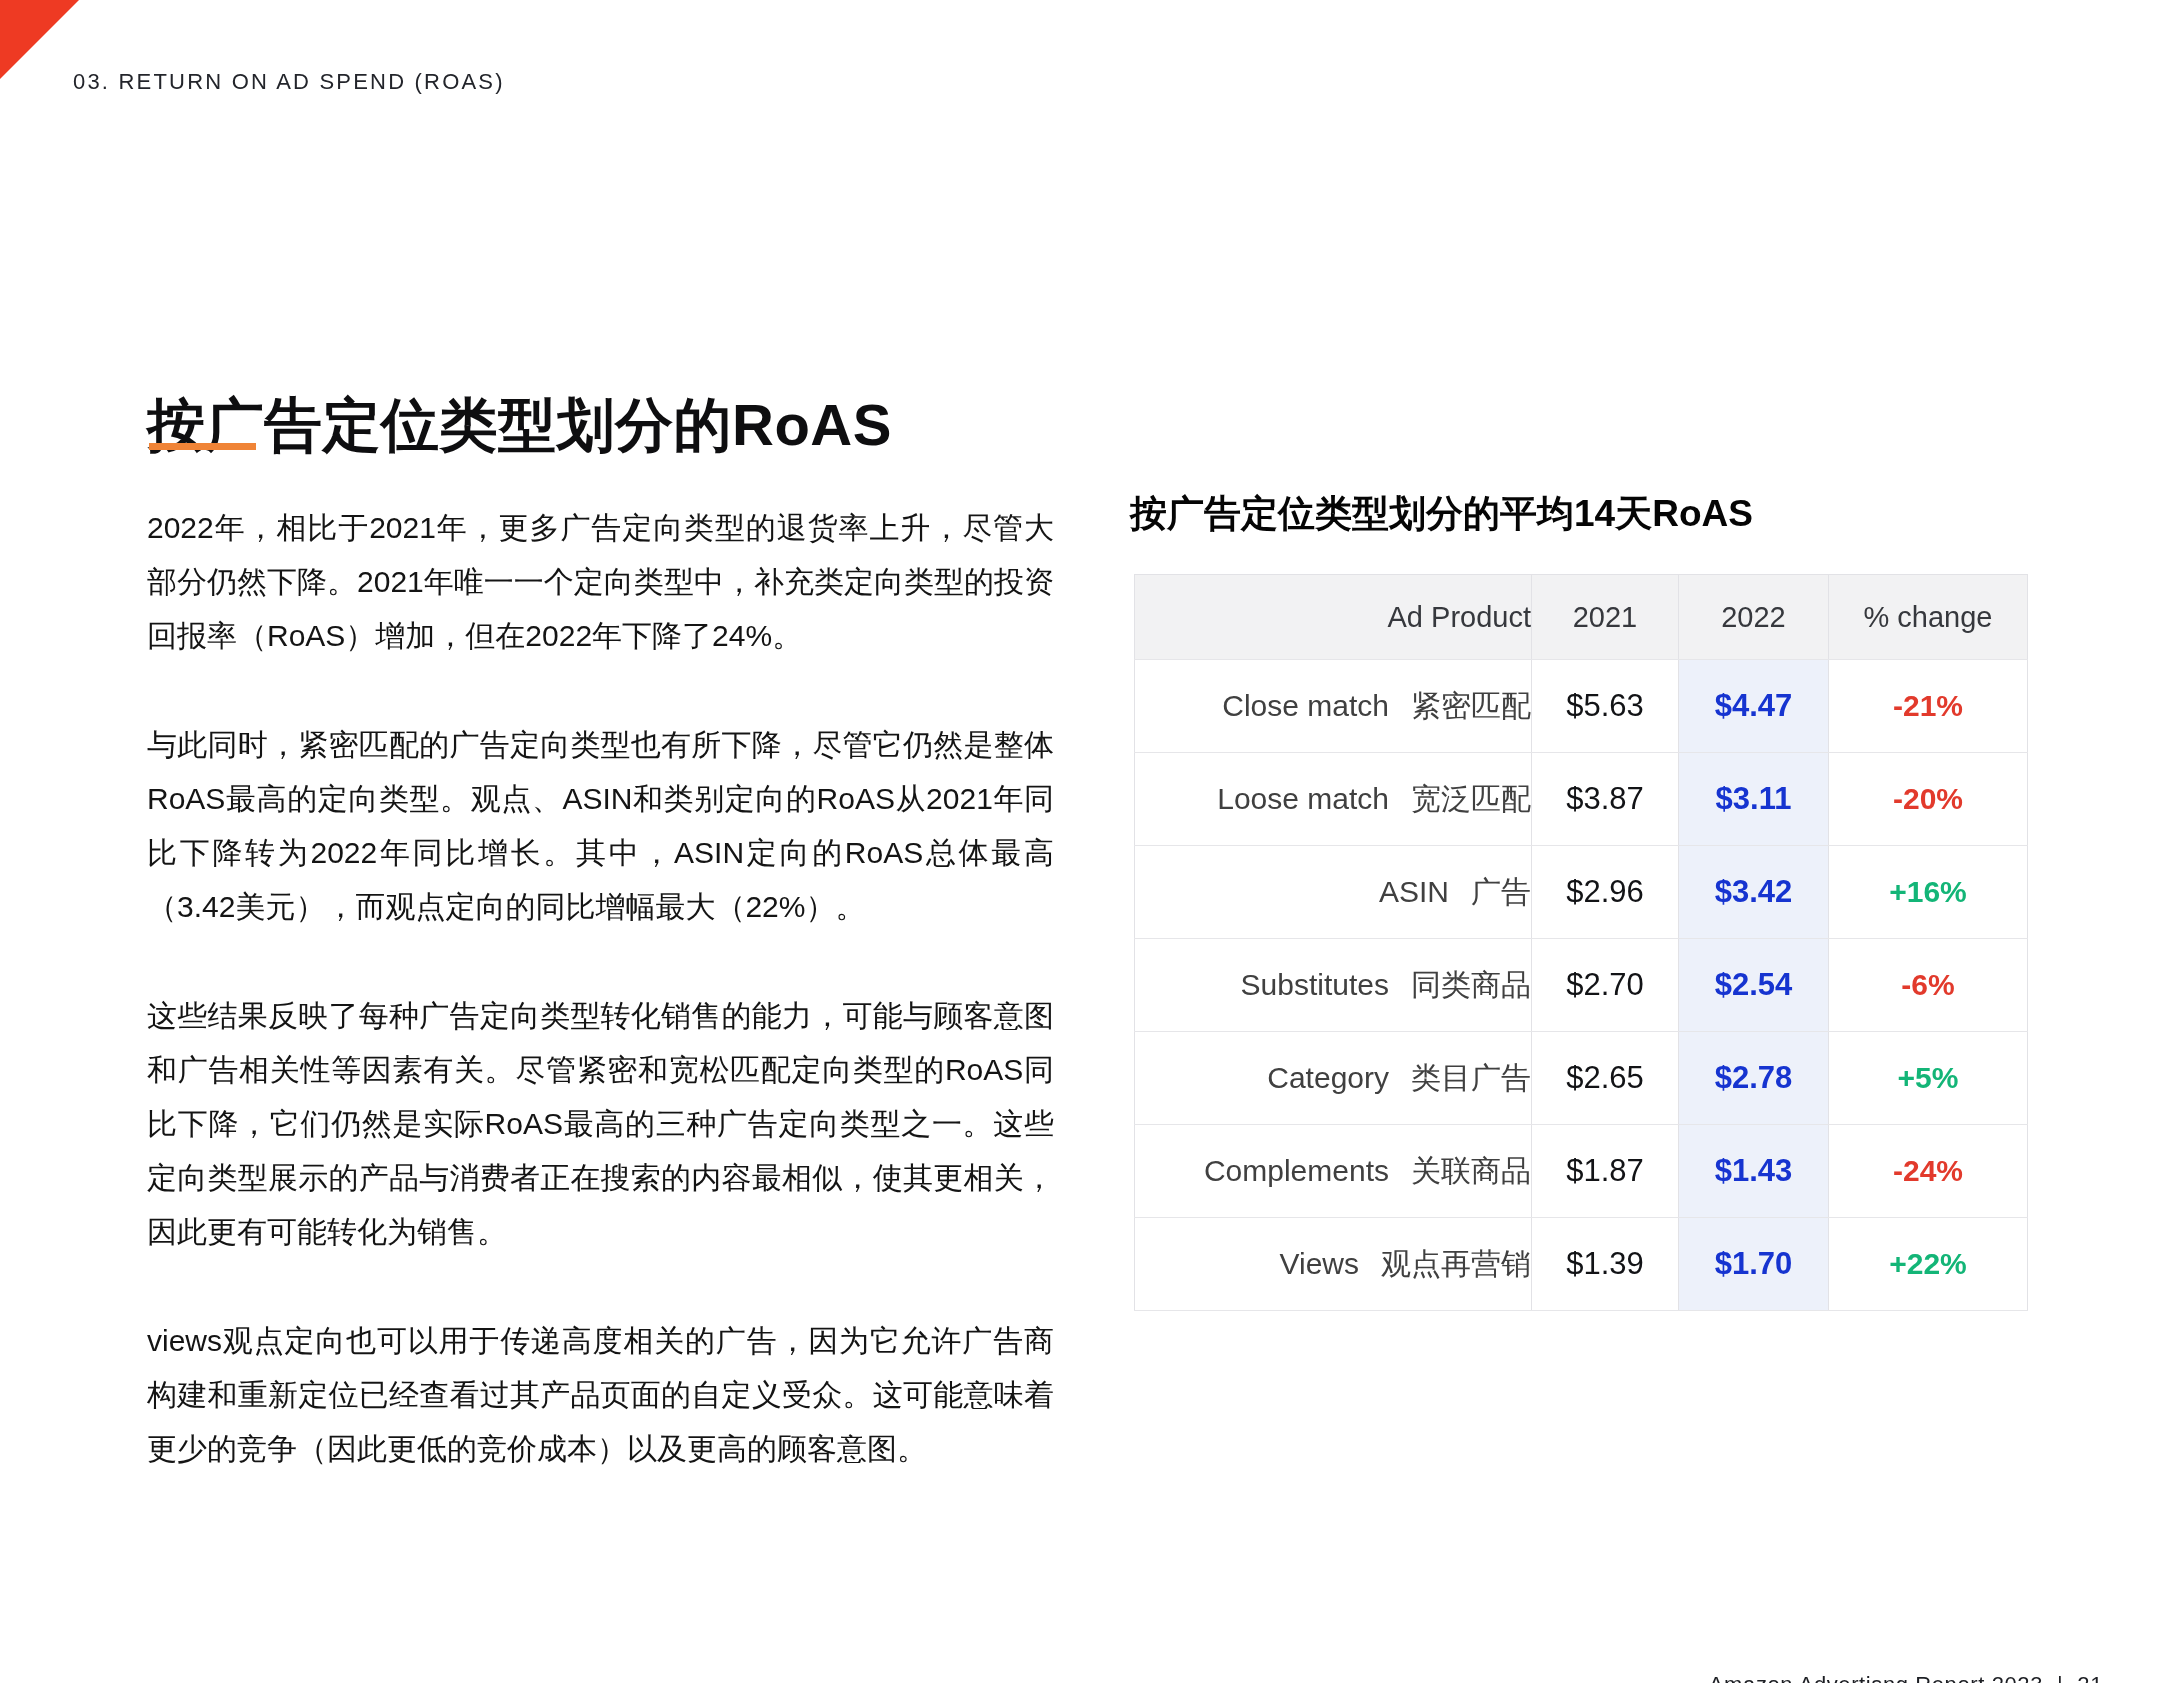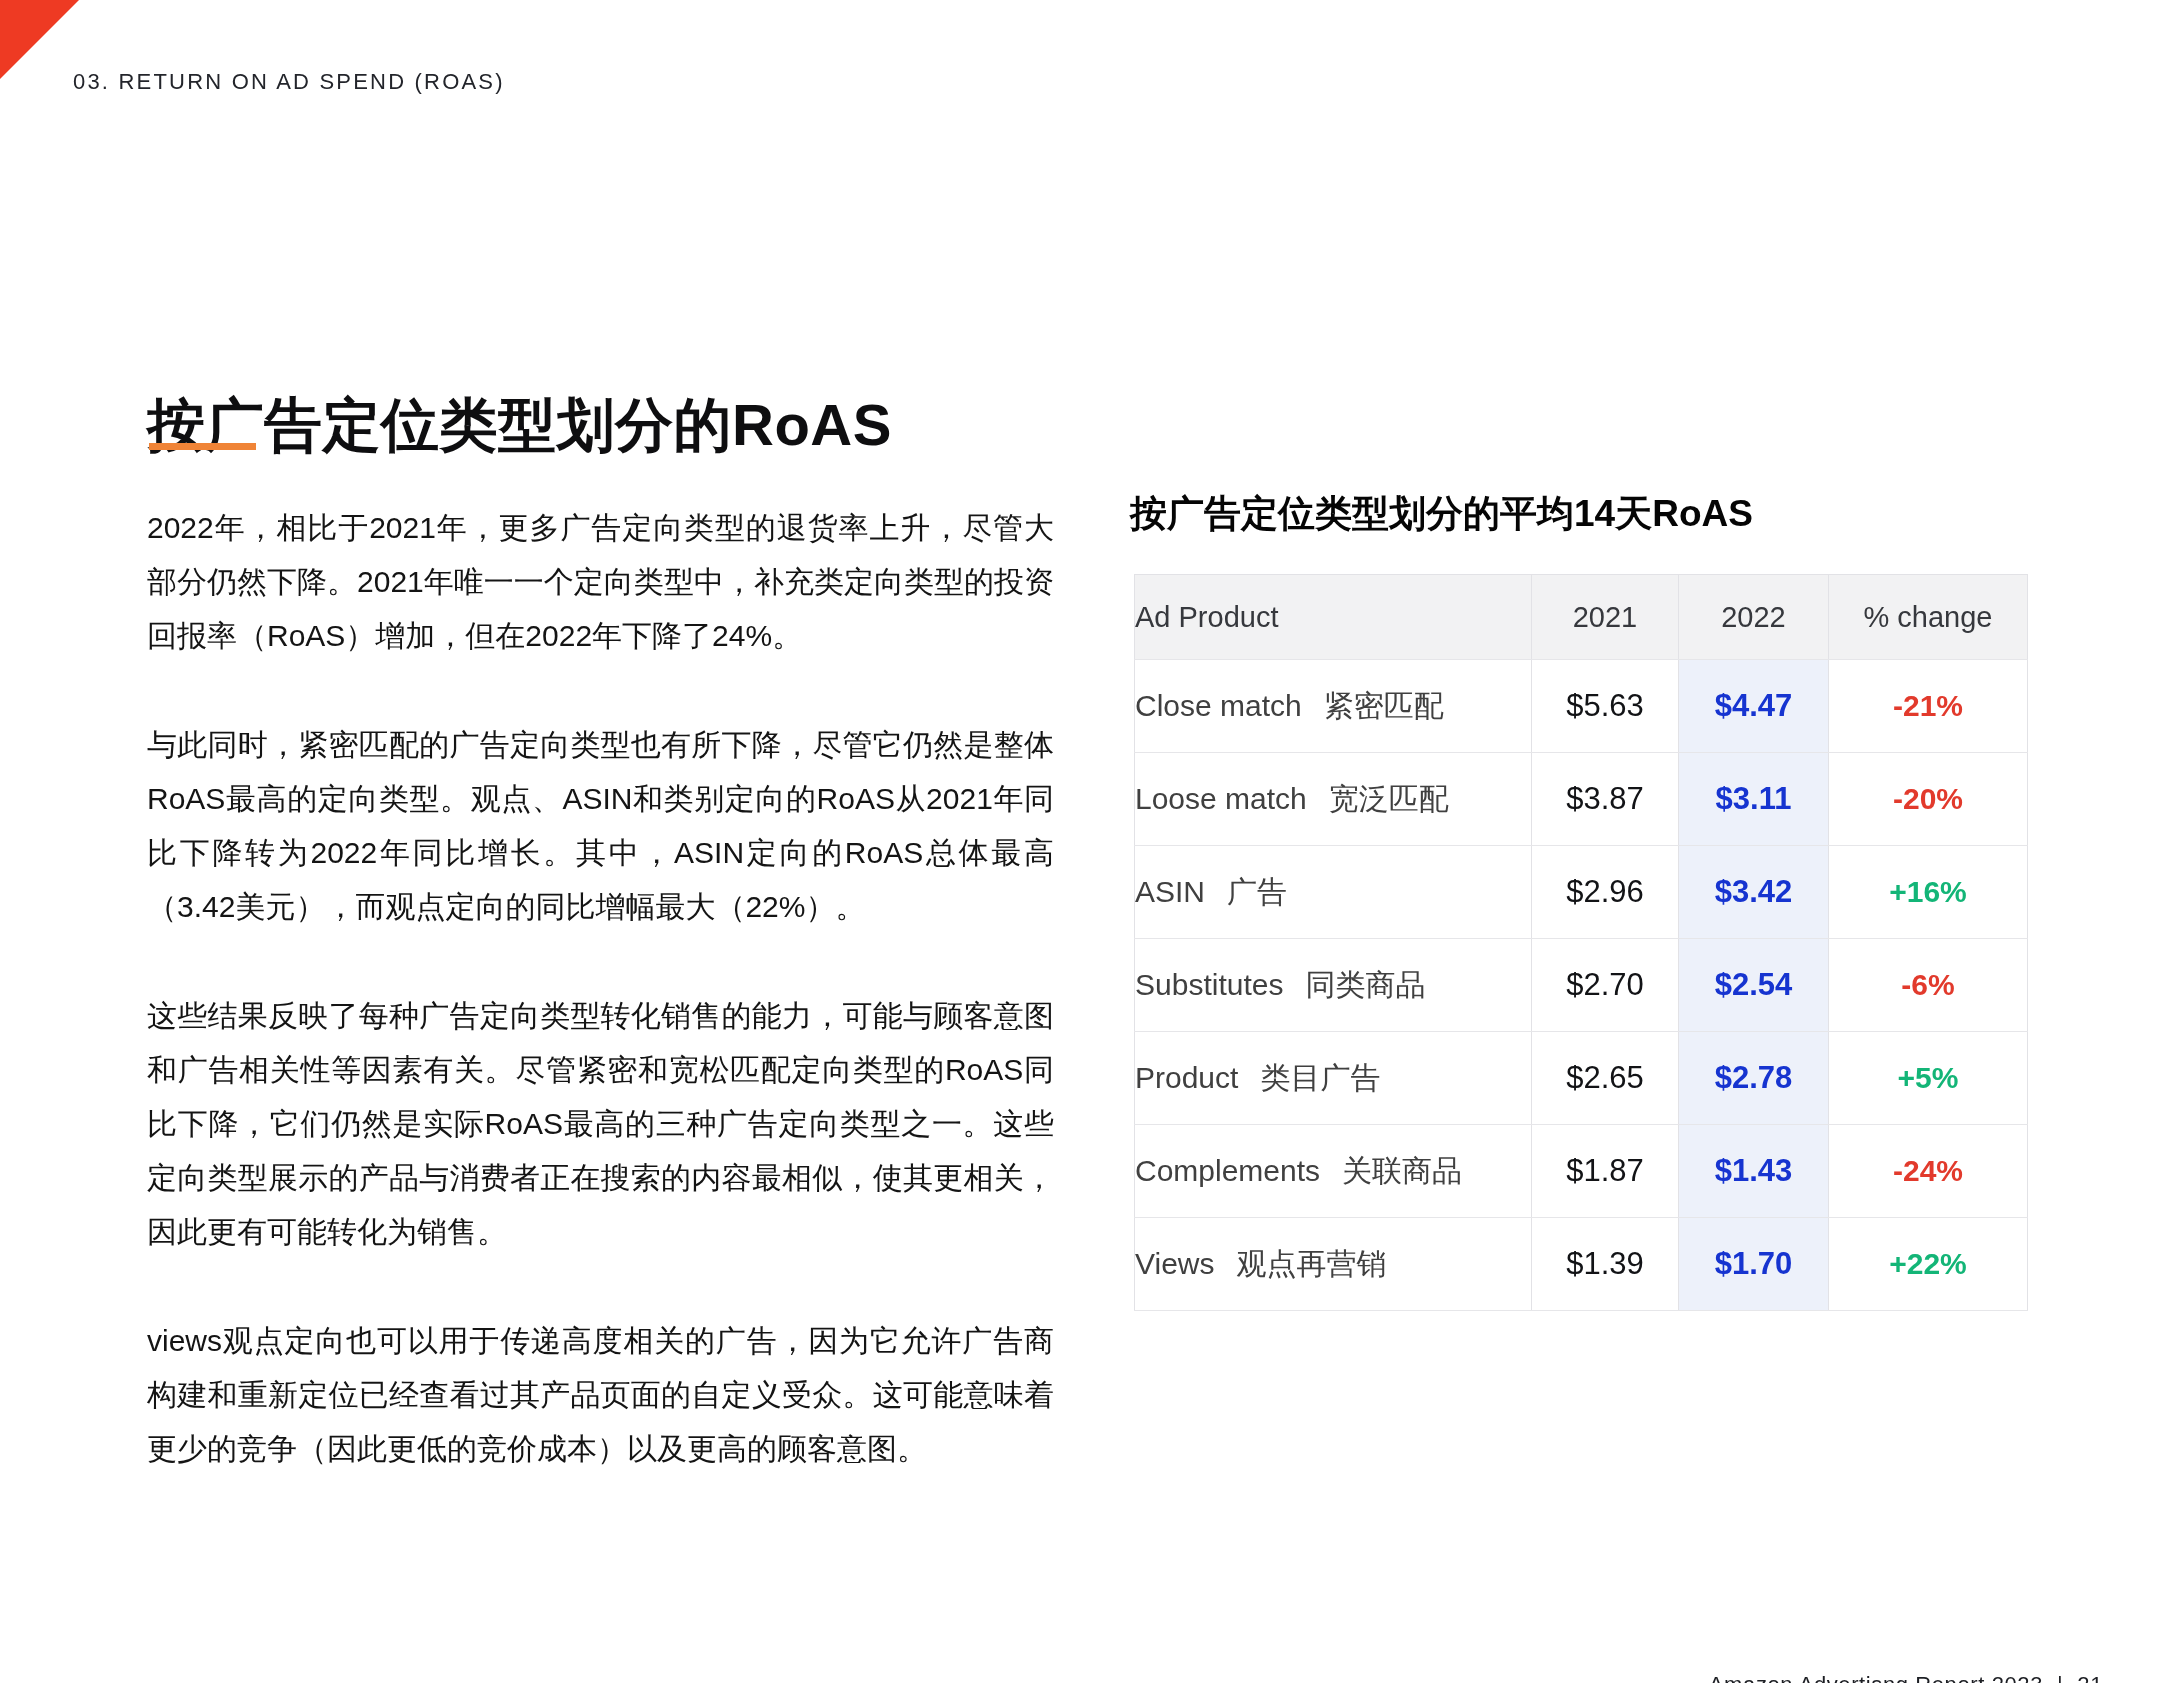--- a/index.html
+++ b/index.html
@@ -42,21 +42,21 @@
     border:1px solid #E2E2E6;
   }
   .roas-table th,.roas-table td{
     border-right:1px solid #E2E2E6;border-bottom:1px solid #E6E6E9;
     vertical-align:middle;padding:0;
   }
   .roas-table th{
     height:84px;background:#F2F2F3;font-weight:400;font-size:29px;color:#36383D;
   }
   .roas-table td{height:92px;}
-  .col-product{width:396px;text-align:left;padding-left:30px;}
+  .col-product{width:396px;text-align:right;padding-left:30px;}
   .col-2021{width:146px;text-align:center;margin-top:33px;}
   .col-2022{width:149px;text-align:center;}
   .col-change{width:198px;text-align:center;}
   td.col-product{font-size:30px;color:#404040;}
   td.col-product .zh{margin-left:22px;}
   td.col-2021{font-size:31px;color:#121316;}
   td.col-2022{font-size:31px;font-weight:700;color:#1634D0;background:#EDF1FA;margin-left:36px;}
   td.col-change{font-size:30px;font-weight:700;}
   td.col-change.neg{color:#E23A2C;}
   td.col-change.pos{color:#13B577;}
@@ -114,21 +114,21 @@
       <td class="col-2022">$3.42</td>
       <td class="col-change pos">+16%</td>
     </tr>
     <tr>
       <td class="col-product"><span class="en">Substitutes</span><span class="zh">同类商品</span></td>
       <td class="col-2021">$2.70</td>
       <td class="col-2022">$2.54</td>
       <td class="col-change neg">-6%</td>
     </tr>
     <tr>
-      <td class="col-product"><span class="en">Product</span><span class="zh">类目广告</span></td>
+      <td class="col-product"><span class="en">Category</span><span class="zh">类目广告</span></td>
       <td class="col-2021">$2.65</td>
       <td class="col-2022">$2.78</td>
       <td class="col-change pos">+5%</td>
     </tr>
     <tr>
       <td class="col-product"><span class="en">Complements</span><span class="zh">关联商品</span></td>
       <td class="col-2021">$1.87</td>
       <td class="col-2022">$1.43</td>
       <td class="col-change neg">-24%</td>
     </tr>

